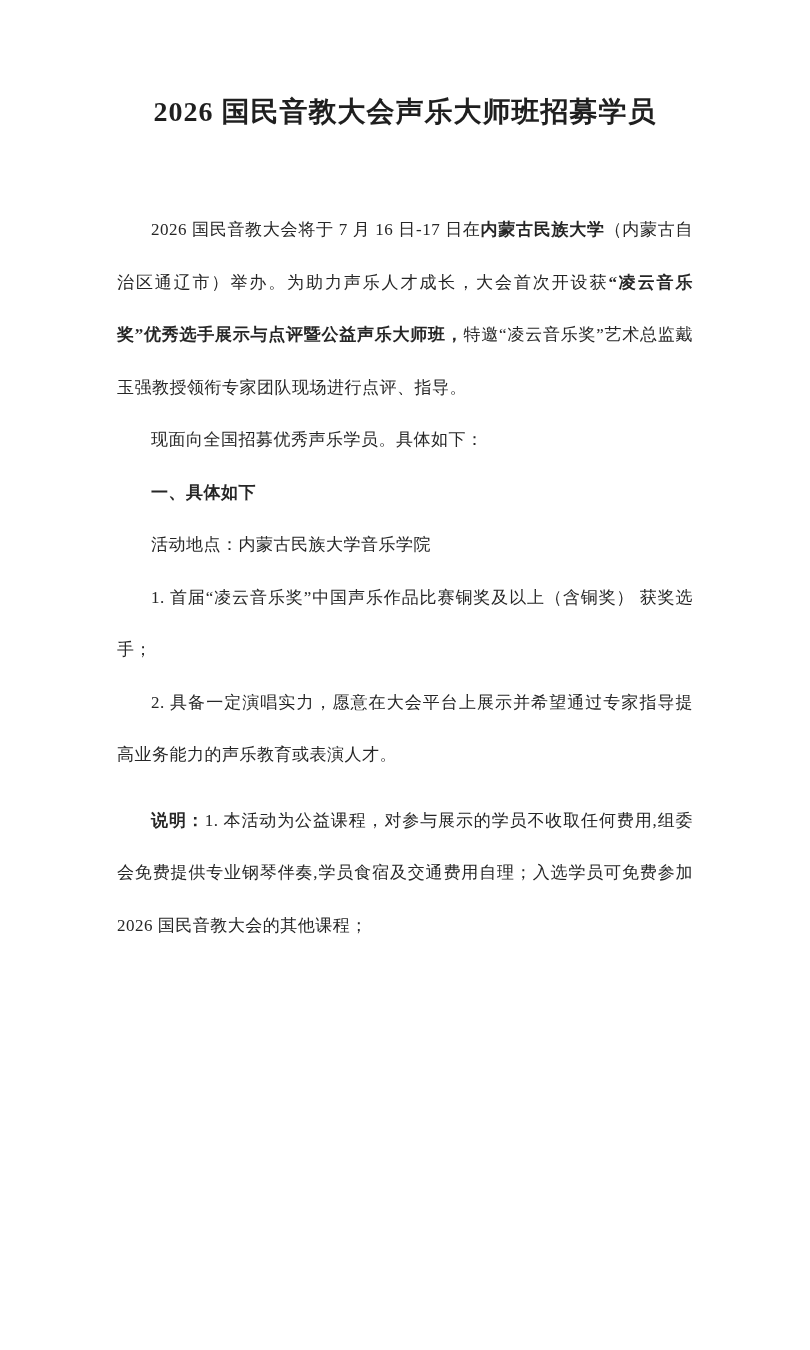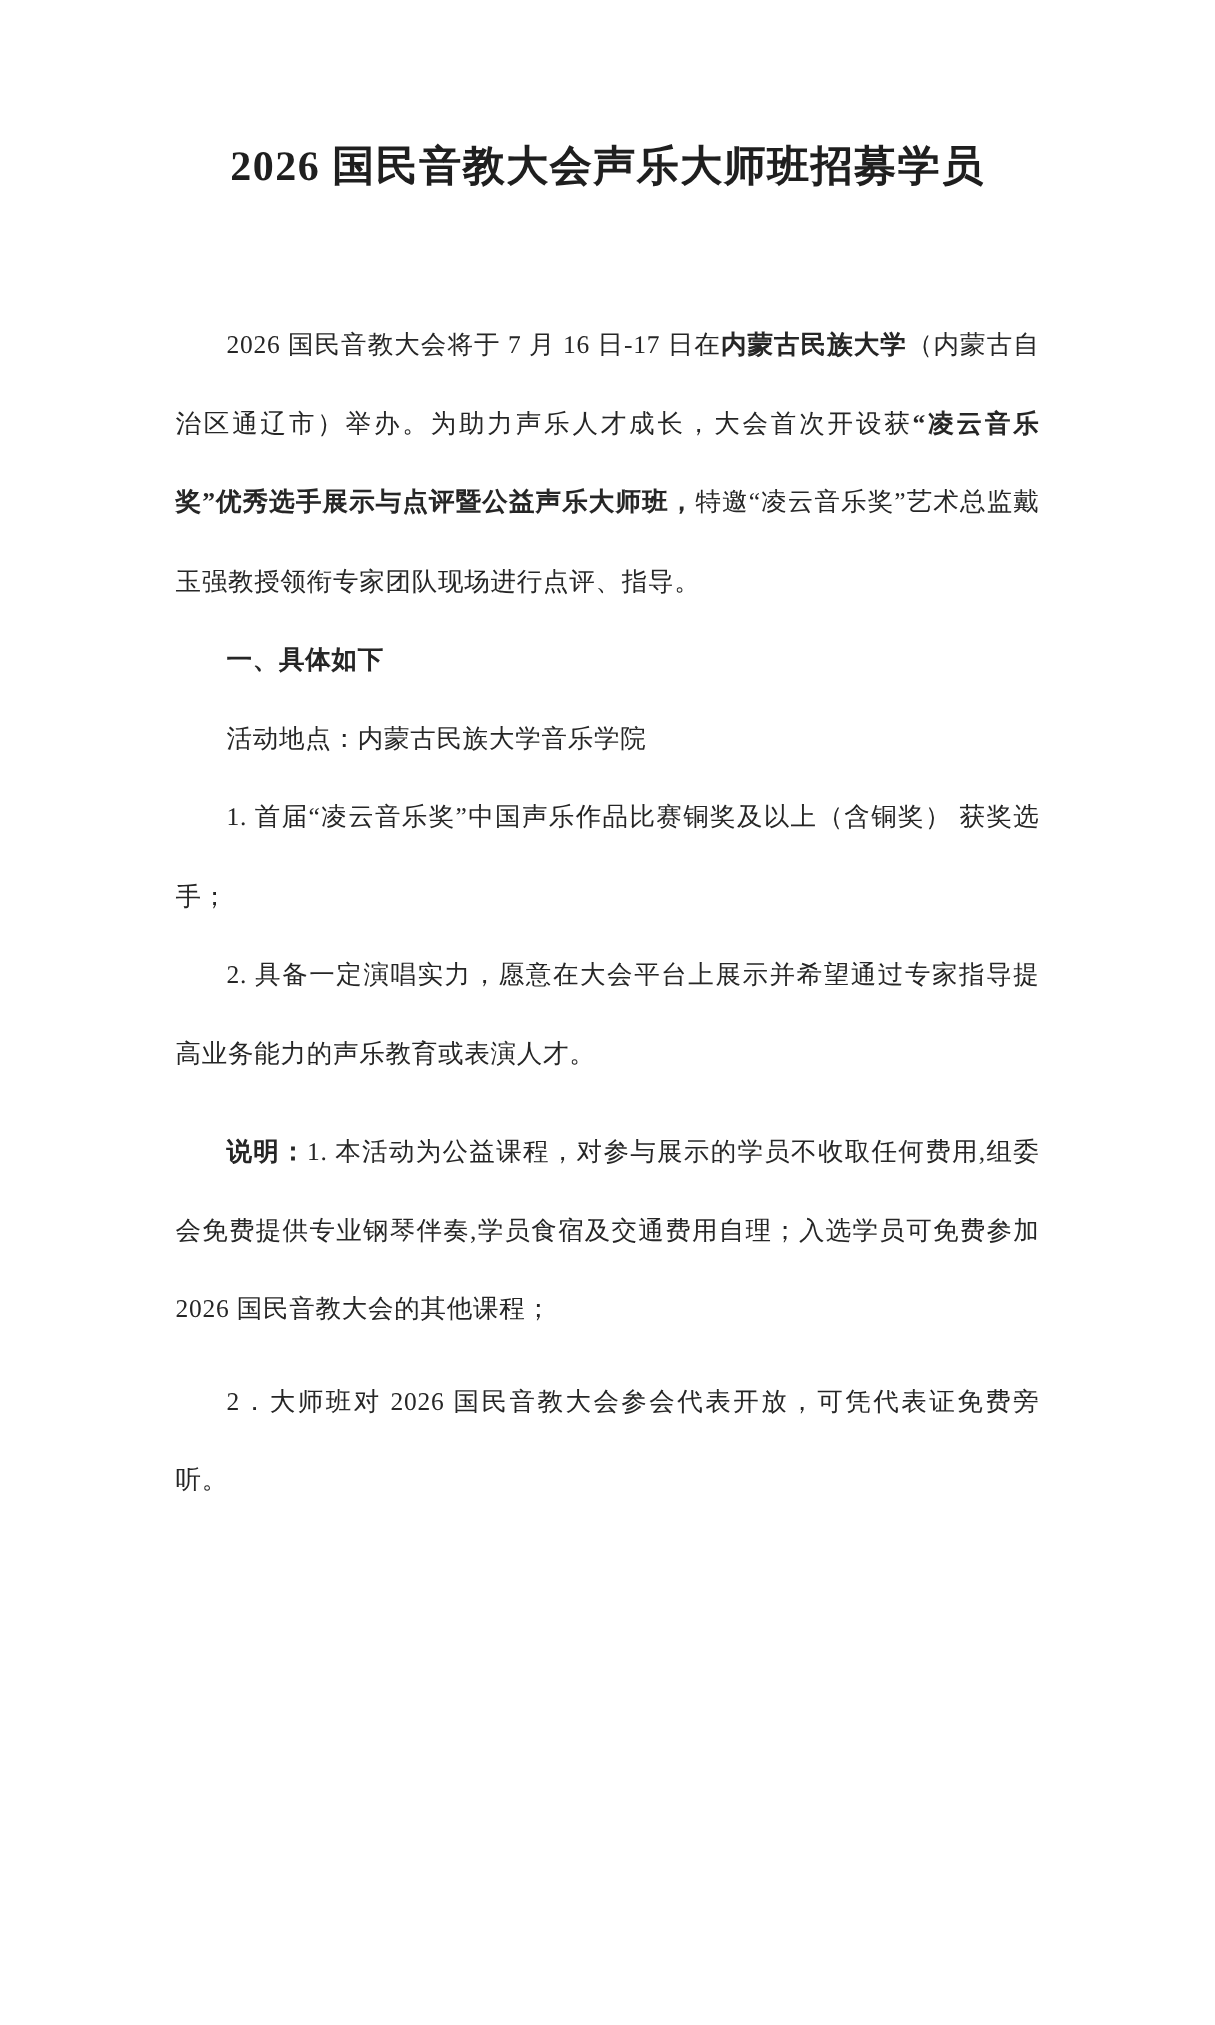--- a/index.html
+++ b/index.html
@@ -51,20 +51,20 @@
     margin-top: 9px;
   }
 </style>
 </head>
 <body>
 
 <div class="page">
   <h1 class="doc-title">2026 国民音教大会声乐大师班招募学员</h1>
   <div id="paragraphs">
       <p class="para"><span>2026 国民音教大会将于 7 月 16 日-17 日在</span><span class="b">内蒙古民族大学</span><span>（内蒙古自治区通辽市）举办。为助力声乐人才成长，大会首次开设获</span><span class="b">“凌云音乐奖”优秀选手展示与点评暨公益声乐大师班，</span><span>特邀“凌云音乐奖”艺术总监戴玉强教授领衔专家团队现场进行点评、指导。</span></p>
+      <p class="para"><span>现面向全国招募优秀声乐学员。具体如下：</span></p>
       <p class="para heading"><span class="b">一、具体如下</span></p>
       <p class="para"><span>活动地点：内蒙古民族大学音乐学院</span></p>
       <p class="para"><span>1. 首届“凌云音乐奖”中国声乐作品比赛铜奖及以上（含铜奖） 获奖选手；</span></p>
       <p class="para"><span>2. 具备一定演唱实力，愿意在大会平台上展示并希望通过专家指导提高业务能力的声乐教育或表演人才。</span></p>
       <p class="para space-before"><span class="b">说明：</span><span>1. 本活动为公益课程，对参与展示的学员不收取任何费用,组委会免费提供专业钢琴伴奏,学员食宿及交通费用自理；入选学员可免费参加 2026 国民音教大会的其他课程；</span></p>
-      <p class="para space-before-sm"><span>2．大师班对 2026 国民音教大会参会代表开放，可凭代表证免费旁听。</span></p>
     </div>
 </div>
 
 </body></html>

